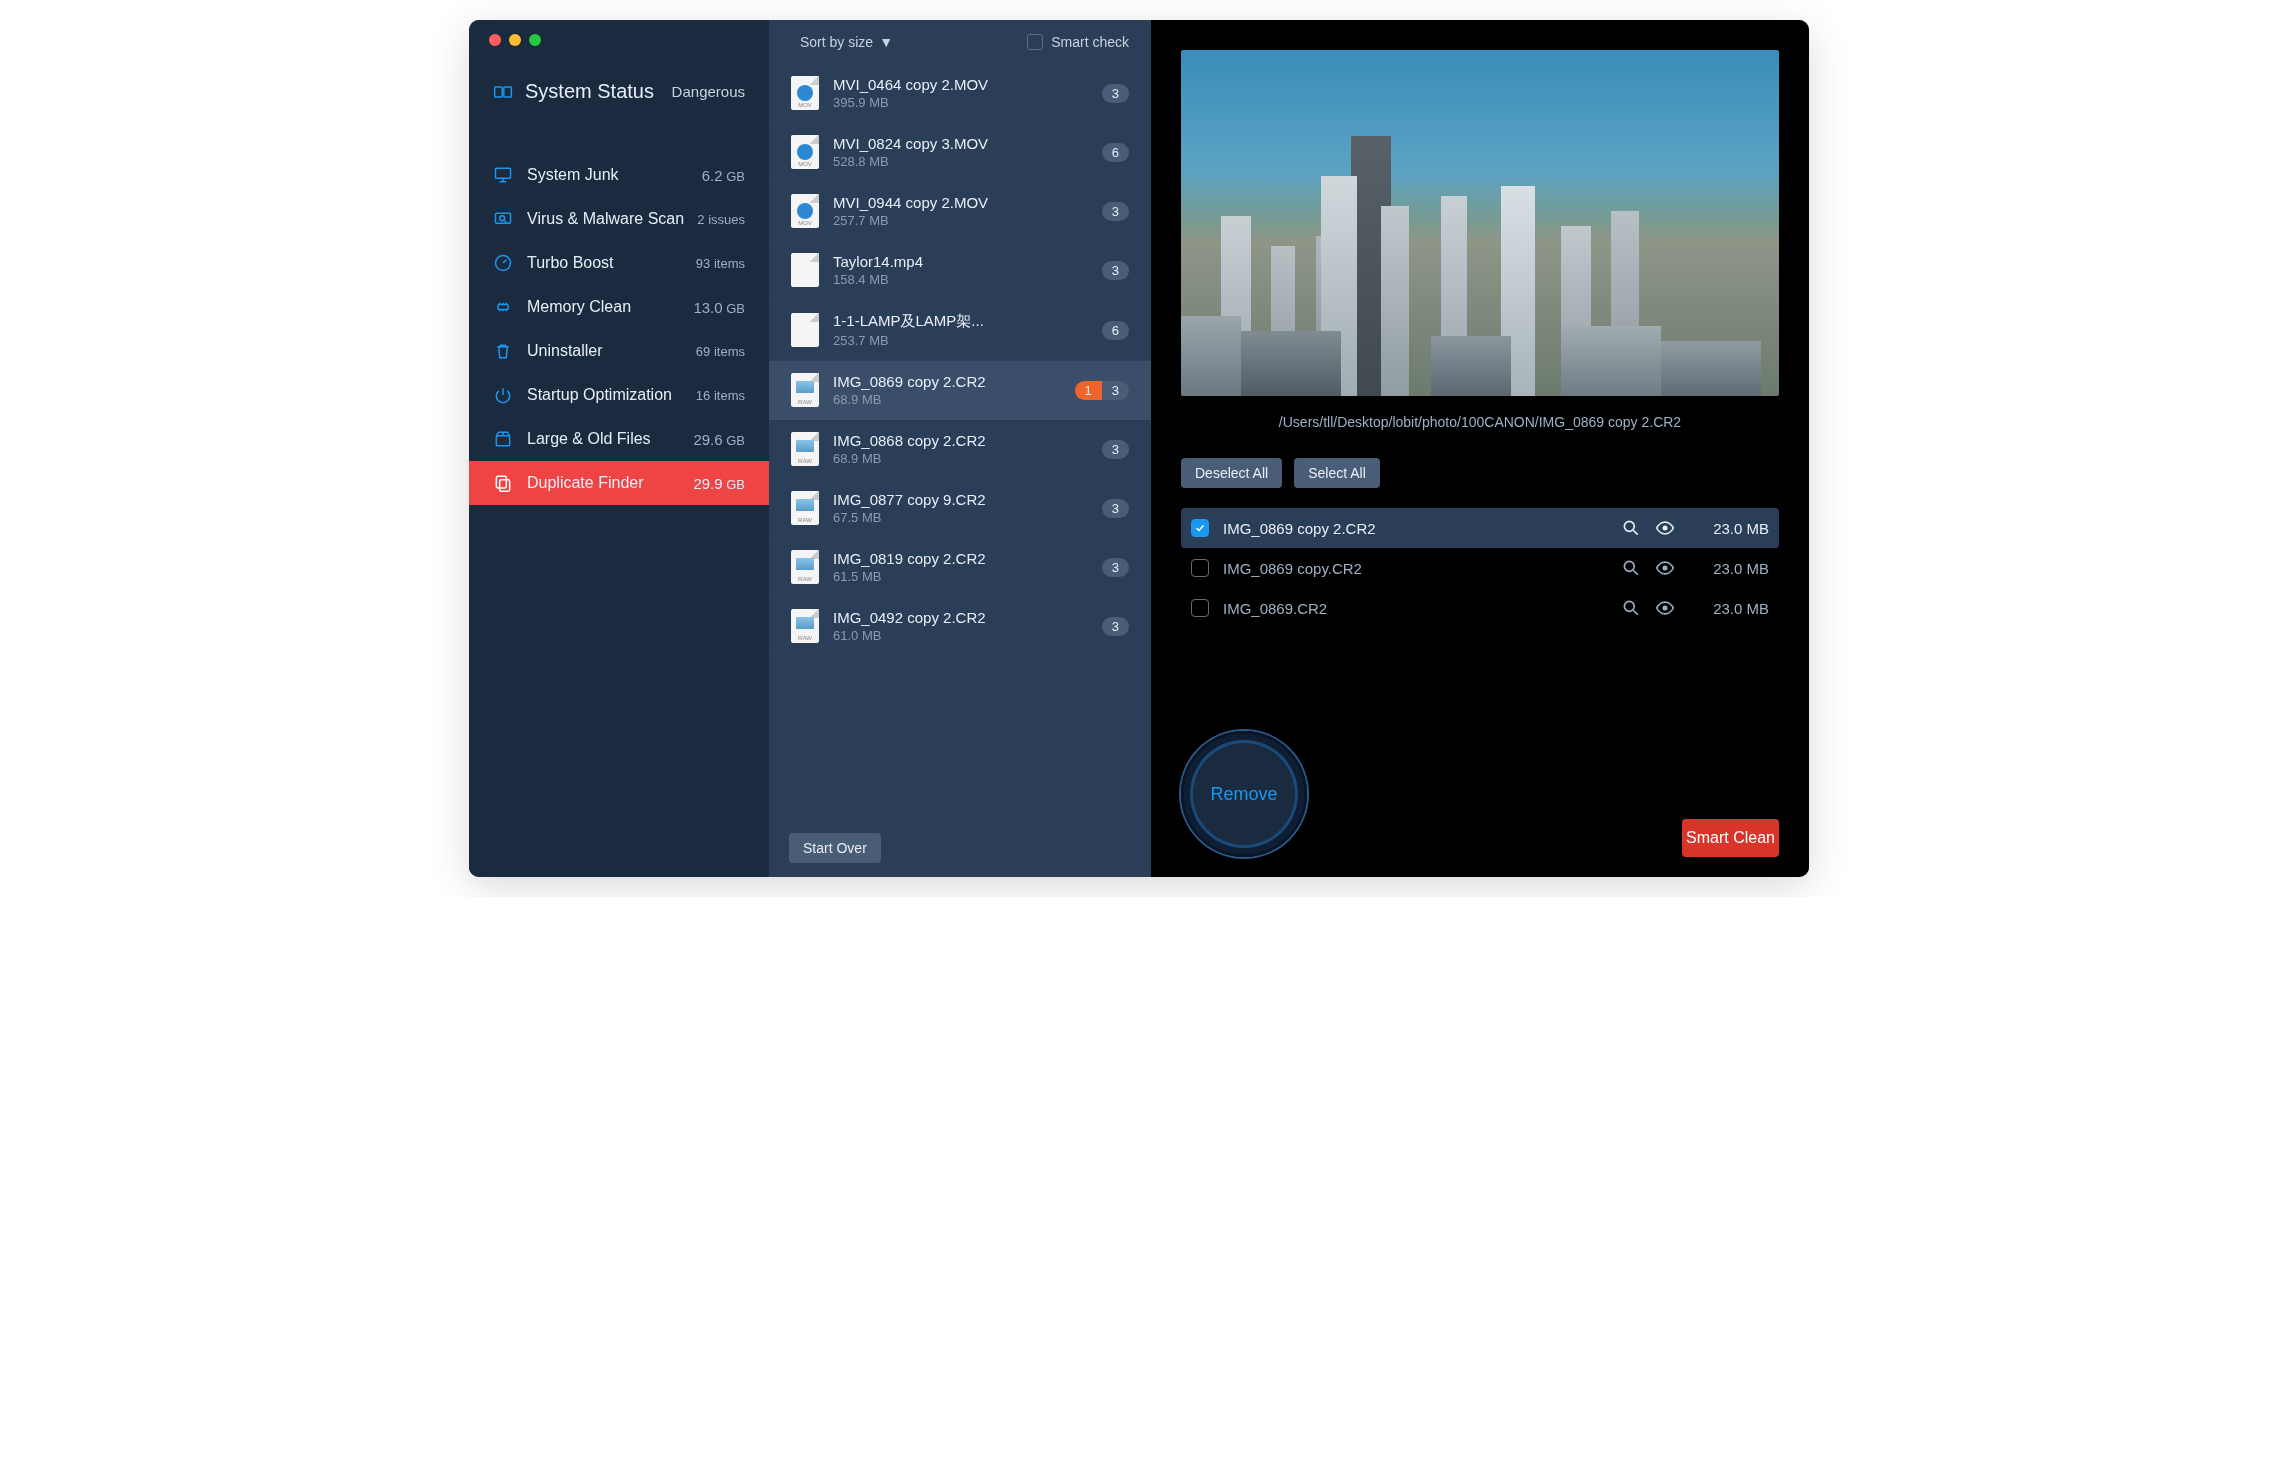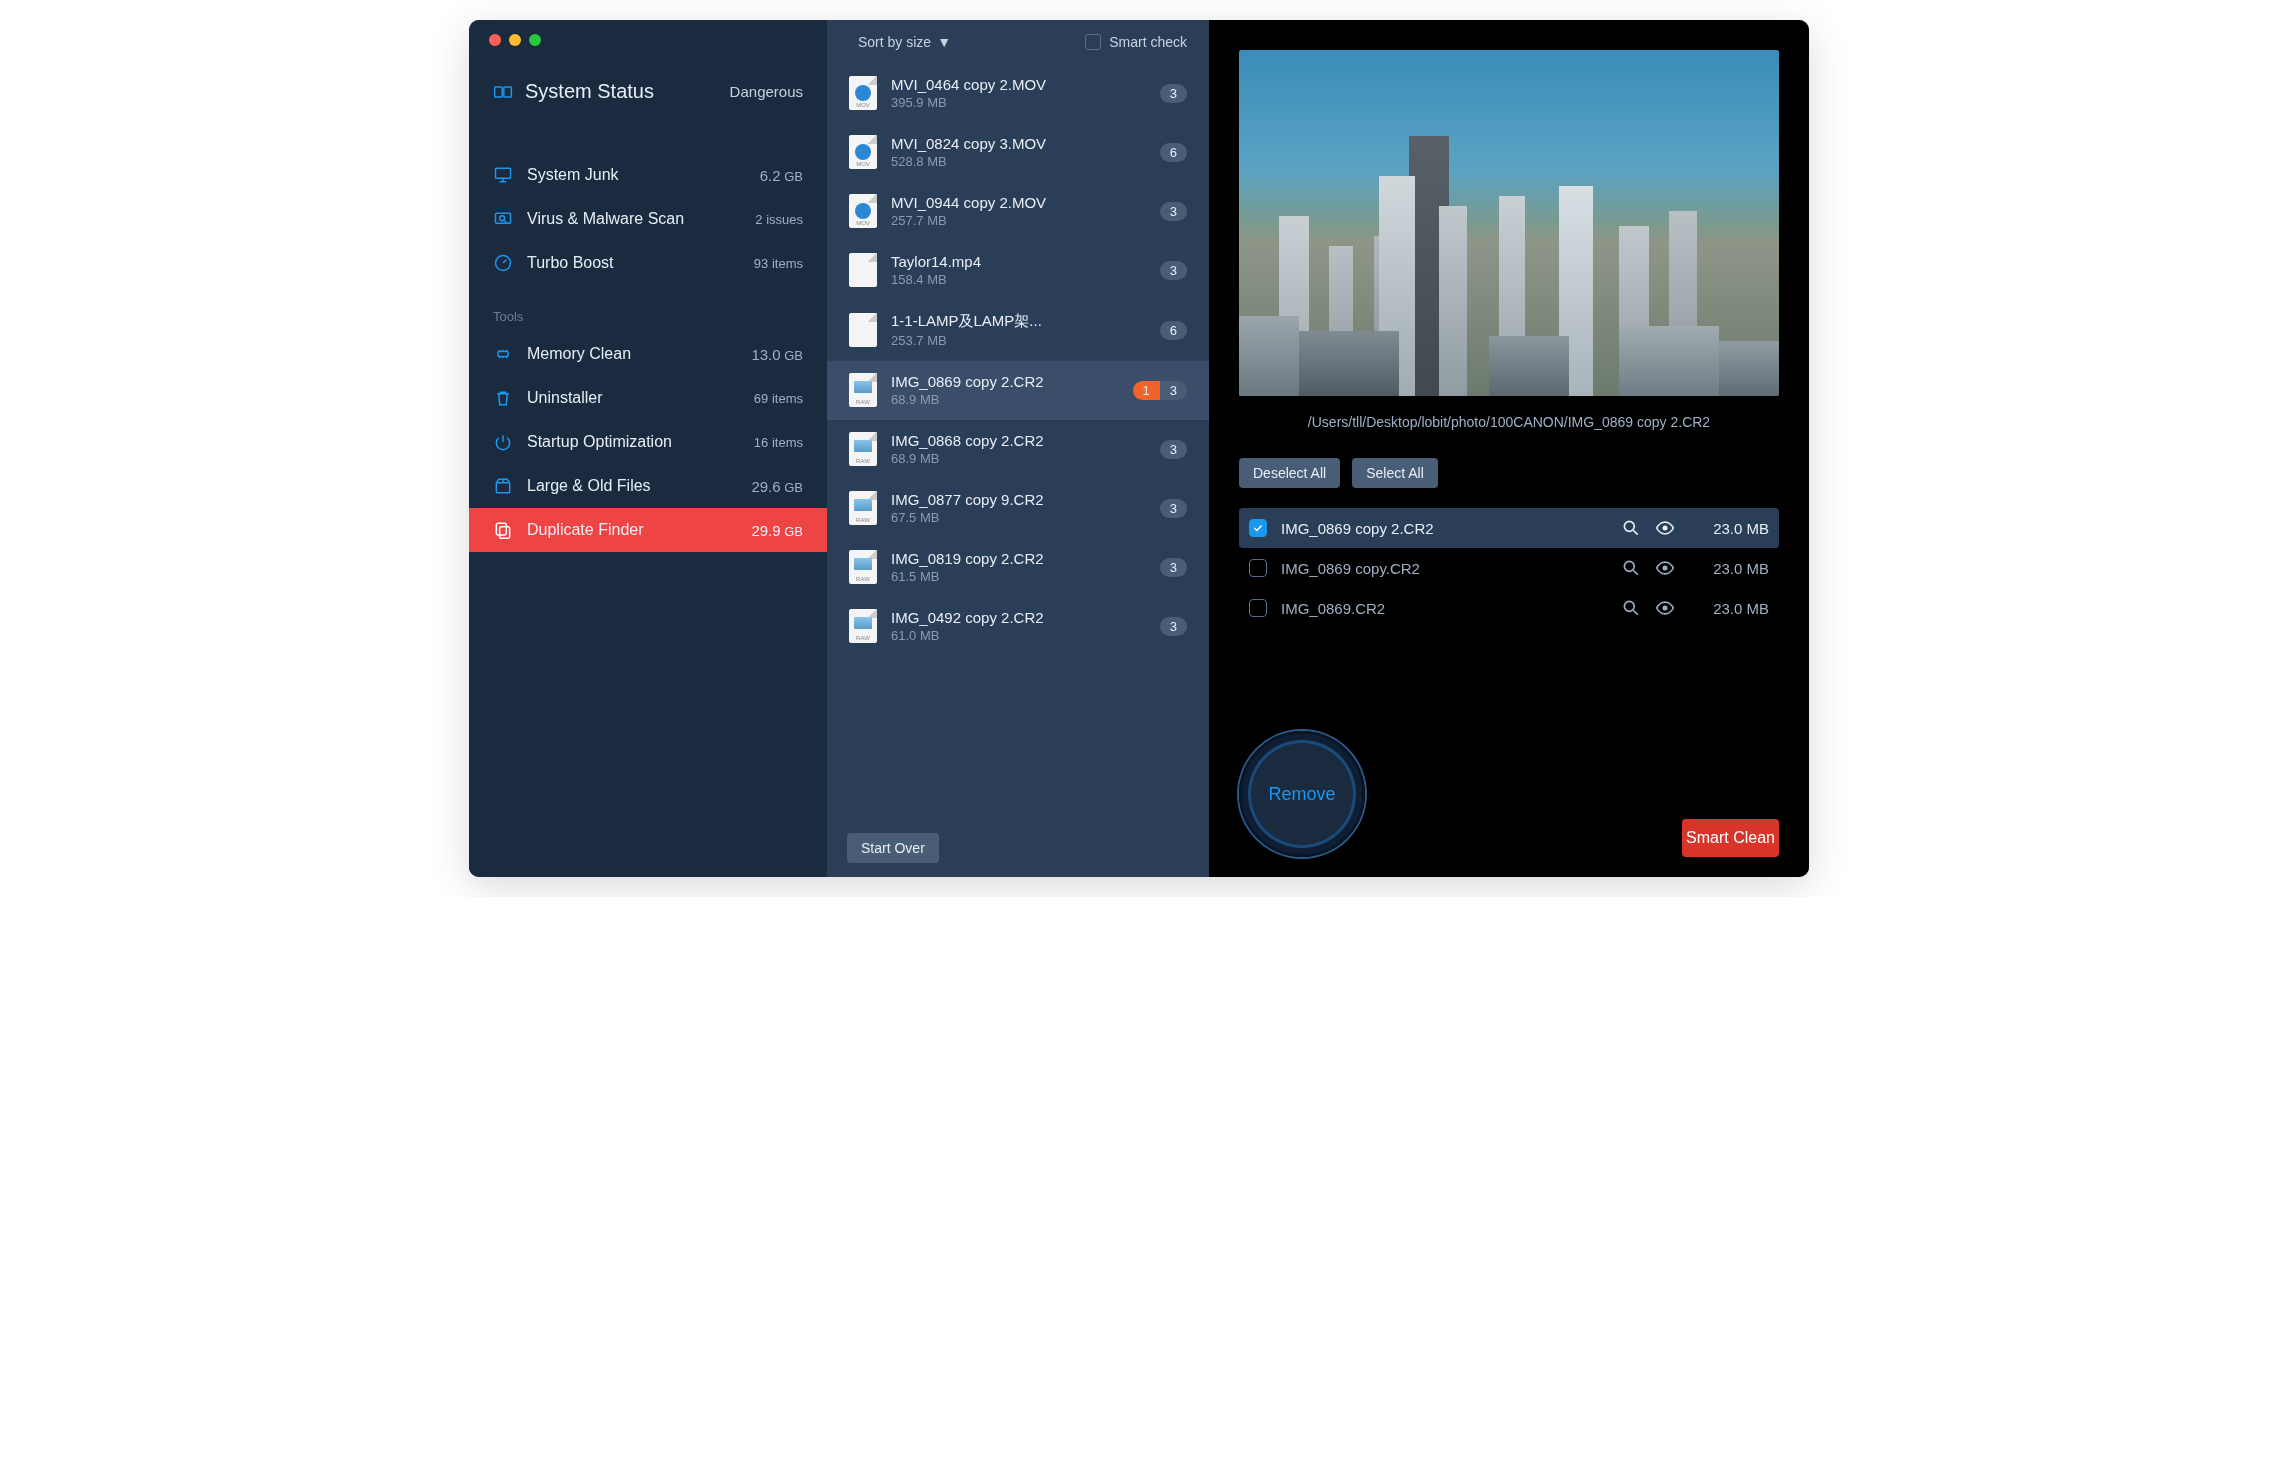--- a/index.html
+++ b/index.html
@@ -1,18 +1,18 @@
 <!DOCTYPE html>
 <html><head>
 <meta charset="utf-8">
 <style>
 * { margin:0; padding:0; box-sizing:border-box; font-family:-apple-system,BlinkMacSystemFont,"Segoe UI",Helvetica,Arial,sans-serif; }
 body { background:#fff; padding:20px; }
 .win { width:1340px; height:857px; margin:0 auto; background:#1a2a3f; border-radius:10px; overflow:hidden; display:flex; box-shadow:0 10px 40px rgba(0,0,0,0.15); }
-.sidebar { width:358px; background:#1a2a3f; padding:14px 0 0 0; display:flex; flex-direction:column; }
+.sidebar { width:300px; background:#1a2a3f; padding:14px 0 0 0; display:flex; flex-direction:column; }
 .traffic { display:flex; gap:8px; padding:0 20px 20px 20px; }
 .dot { width:12px; height:12px; border-radius:50%; }
 .dot.r{background:#ff5f57}.dot.y{background:#febc2e}.dot.g{background:#28c840}
 .status-row { display:flex; align-items:center; padding:14px 24px 20px 24px; justify-content:space-between; }
 .status-left { display:flex; align-items:center; gap:12px; }
 .status-title { color:#e8eef6; font-size:20px; font-weight:400; }
 .status-right { color:#c8d2de; font-size:15px; }
 .nav-item { display:flex; align-items:center; padding:12px 24px; justify-content:space-between; cursor:pointer; }
 .nav-item.active { background:#ef4444; }
 .nav-left { display:flex; align-items:center; gap:14px; }
@@ -147,21 +147,20 @@
               <svg viewBox="0 0 24 24">
                 <circle cx="12" cy="12" r="9"></circle>
                 <path d="M12 12l4-4"></path>
               </svg>
             </span>
             <span class="nav-label">Turbo Boost</span>
           </div>
           <span class="nav-val">93 items</span>
         </div>
       </div>
-  <div class="section-label">Tools</div>
   <div id="nav-tools">
         <div class="nav-item">
           <div class="nav-left">
             <span class="ic">
               <svg viewBox="0 0 24 24">
                 <rect x="6" y="9" width="12" height="6" rx="1"></rect>
                 <path d="M8 9v-2M12 9v-2M16 9v-2M8 15v2M12 15v2M16 15v2"></path>
               </svg>
             </span>
             <span class="nav-label">Memory Clean</span>

